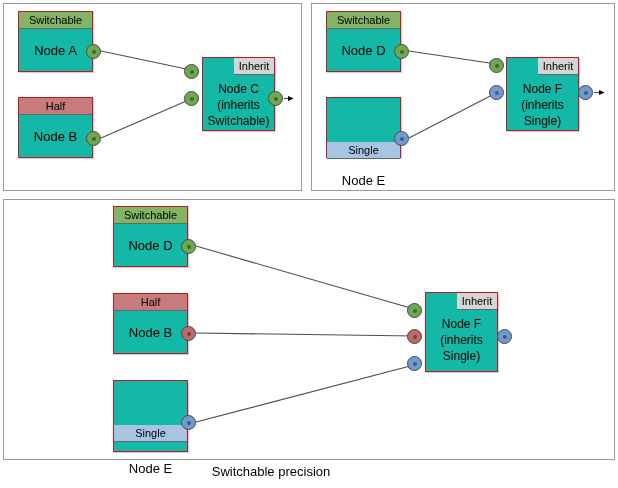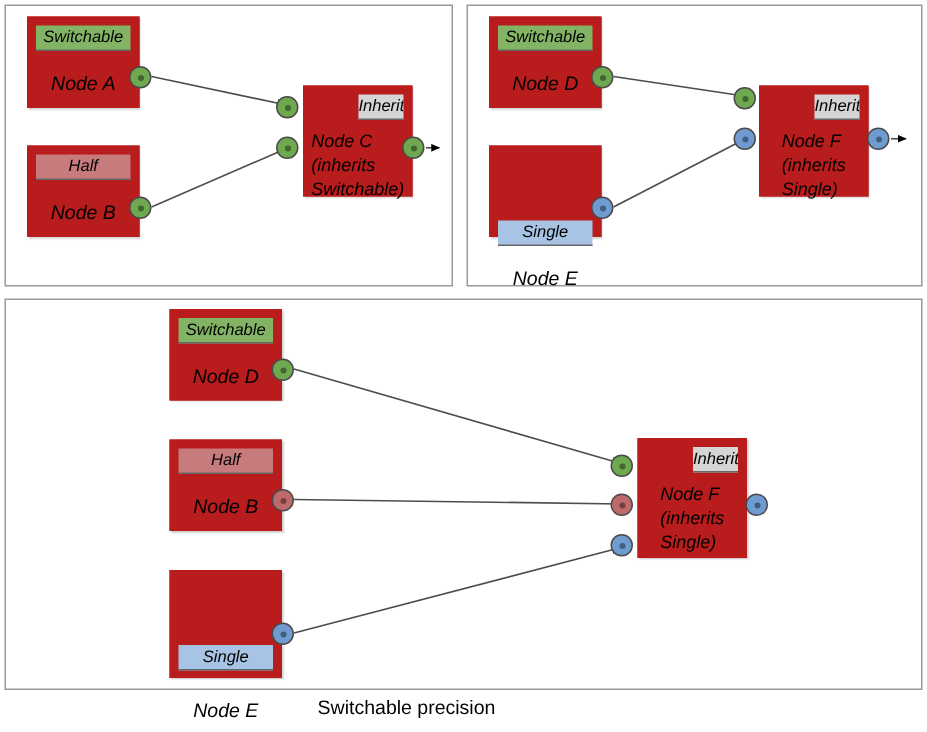--- a/index.html
+++ b/index.html
@@ -25,24 +25,23 @@
     border: 1px solid #9a9a9a;
     box-sizing: border-box;
   }
   #panel-tl { left: 3px;   top: 3px;   width: 299px; height: 188px; }
   #panel-tr { left: 311px; top: 3px;   width: 304px; height: 188px; }
   #panel-b  { left: 3px;   top: 199px; width: 612px; height: 261px; }
 
   .node {
     position: absolute;
     box-sizing: border-box;
-    border: 6px solid #b91c1c;
-    background: #b91c1c;
+    border: 1px solid #b91c1c;
+    background: #14b8a6;
     box-shadow: 1px 1px 1px rgba(0,0,0,0.18);
-    font-style: italic;
   }
   .node-header {
     box-sizing: border-box;
     height: 17px;
     line-height: 16px;
     text-align: center;
     font-size: 11px;
     color: #000000;
     border-bottom: 1px solid #666666;
     overflow: hidden;
@@ -51,21 +50,21 @@
   .hdr-switchable { background: #83B365; }
   .hdr-half       { background: #C77B7C; }
   .hdr-single     { background: #A8C4E4; margin-top: 44px; }
   .hdr-inherit    { background: #D5D5D5; margin-left: 31px; }
 
   .node-body {
     box-sizing: border-box;
     display: flex;
     align-items: center;
     justify-content: center;
-    text-align: left;
+    text-align: center;
     font-size: 13px;
     color: #000000;
     line-height: 16px;
     padding: 2px 3px;
   }
   .node-body.top-align { align-items: flex-start; padding-top: 6px; }
 
   .port {
     position: absolute;
     width: 15px;

